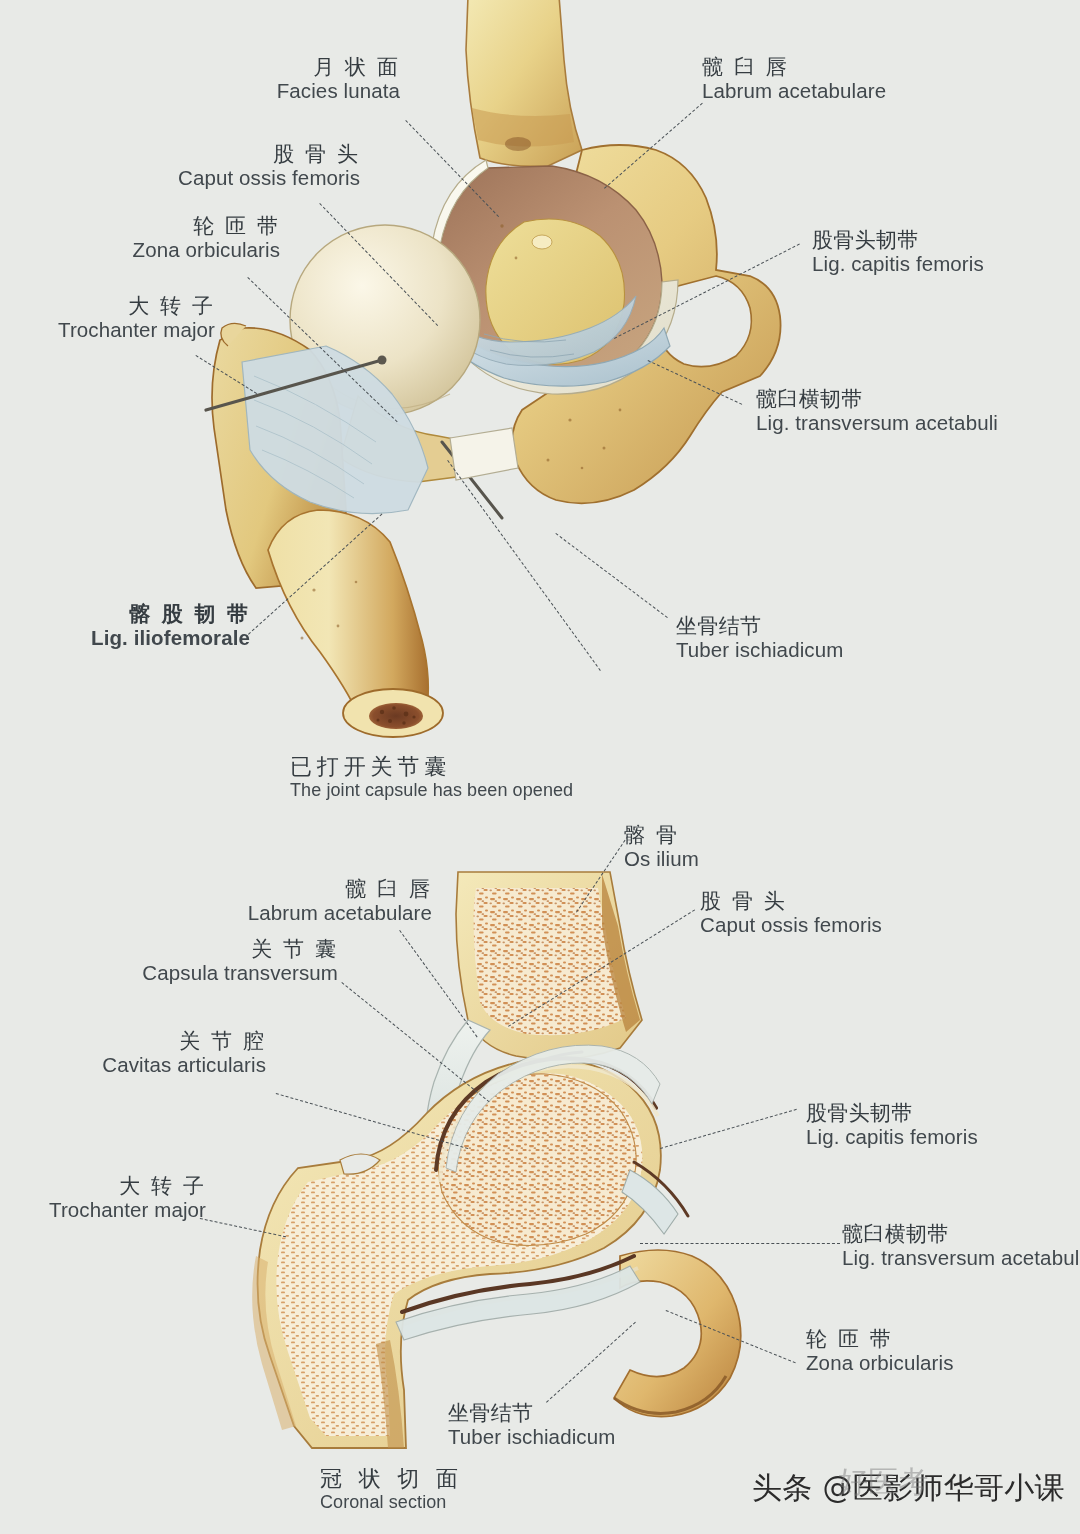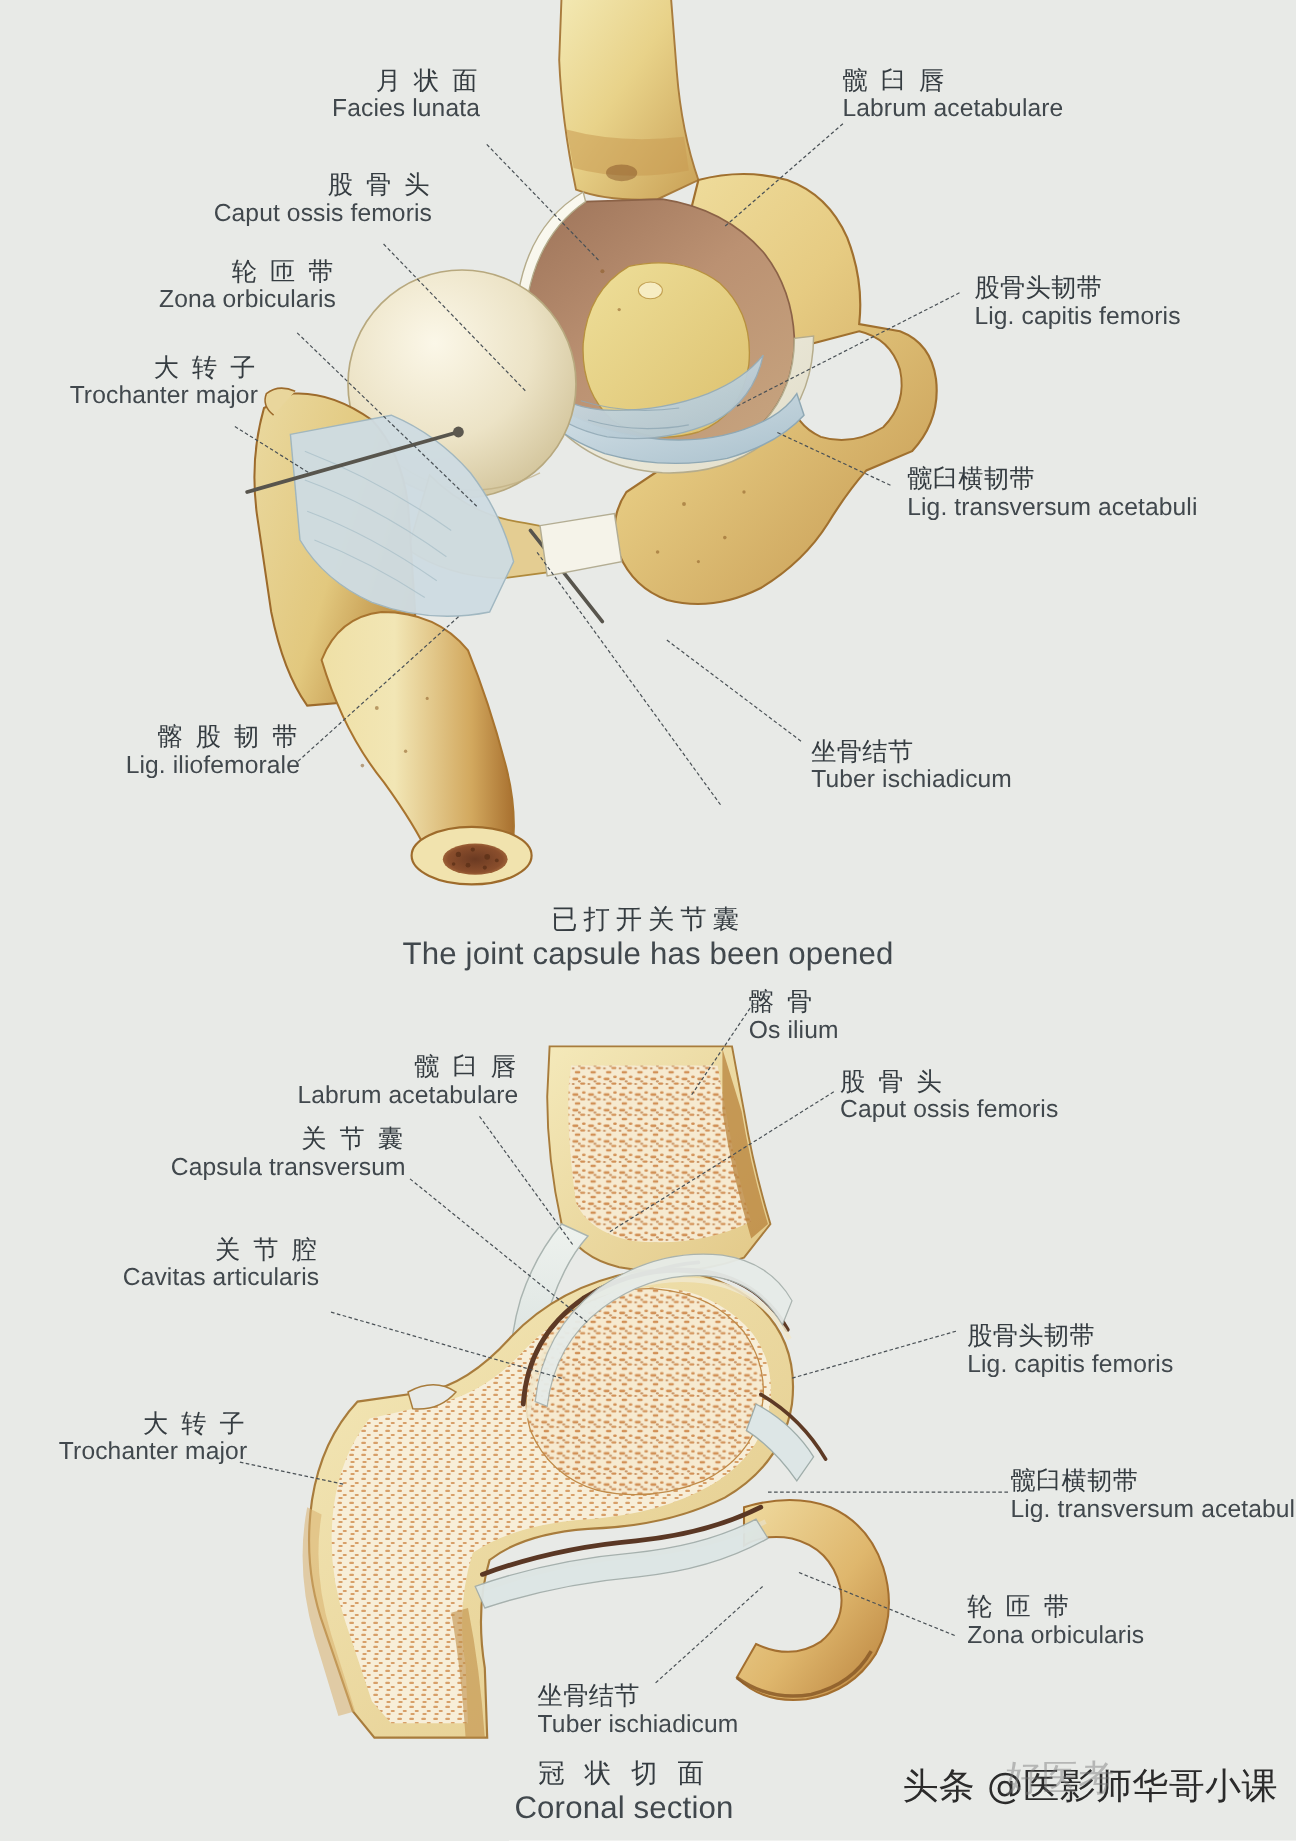--- a/index.html
+++ b/index.html
@@ -30,25 +30,25 @@
     font-family: "DejaVu Sans", "Liberation Sans", sans-serif;
     color: #353c41;
   }
   .label .cn.tight { letter-spacing: 0.015em; margin-top: 20px; }
   .label .la {
     display: block;
     font-size: 20.5px;
     letter-spacing: 0.005em;
     color: #41484d;
   }
-  .label.center { text-align: center; }
+  .label.center { }
   .label.right  { text-align: right; }
 
   .caption .cn { font-size: 22px; letter-spacing: 0.22em; }
-  .caption .la { font-size: 26px; }
+  .caption .la { font-size: 18px; }
 
   
   .leader {
     position: absolute;
     height: 0;
     border-top: 1.5px dashed #4a5156;
     transform-origin: 0 0;
     pointer-events: none;
   }
 
@@ -242,21 +242,21 @@
     <span class="la">Zona orbicularis</span>
   </div>
   <div class="leader" style="left:248px; top:277px; width:208px; transform:rotate(44deg);"></div>
 
   <div class="label right" style="left:0px; top:295px; width:215px;">
     <span class="cn">大 转 子</span>
     <span class="la">Trochanter major</span>
   </div>
   <div class="leader" style="left:196px; top:355px; width:72px; transform:rotate(32deg);"></div>
 
-  <div class="label right" style="left:20px; top:603px; width:230px;">
+  <div class="label right" style="left:20px; top:603px; width:230px;font-weight:bold;">
     <span class="cn">髂 股 韧 带</span>
     <span class="la">Lig. iliofemorale</span>
   </div>
   <div class="leader" style="left:248px; top:634px; width:180px; transform:rotate(-42deg);"></div>
 
   <div class="label" style="left:702px; top:56px;">
     <span class="cn">髋 臼 唇</span>
     <span class="la">Labrum acetabulare</span>
   </div>
   <div class="leader" style="left:604px; top:188px; width:130px; transform:rotate(-41deg);"></div>

